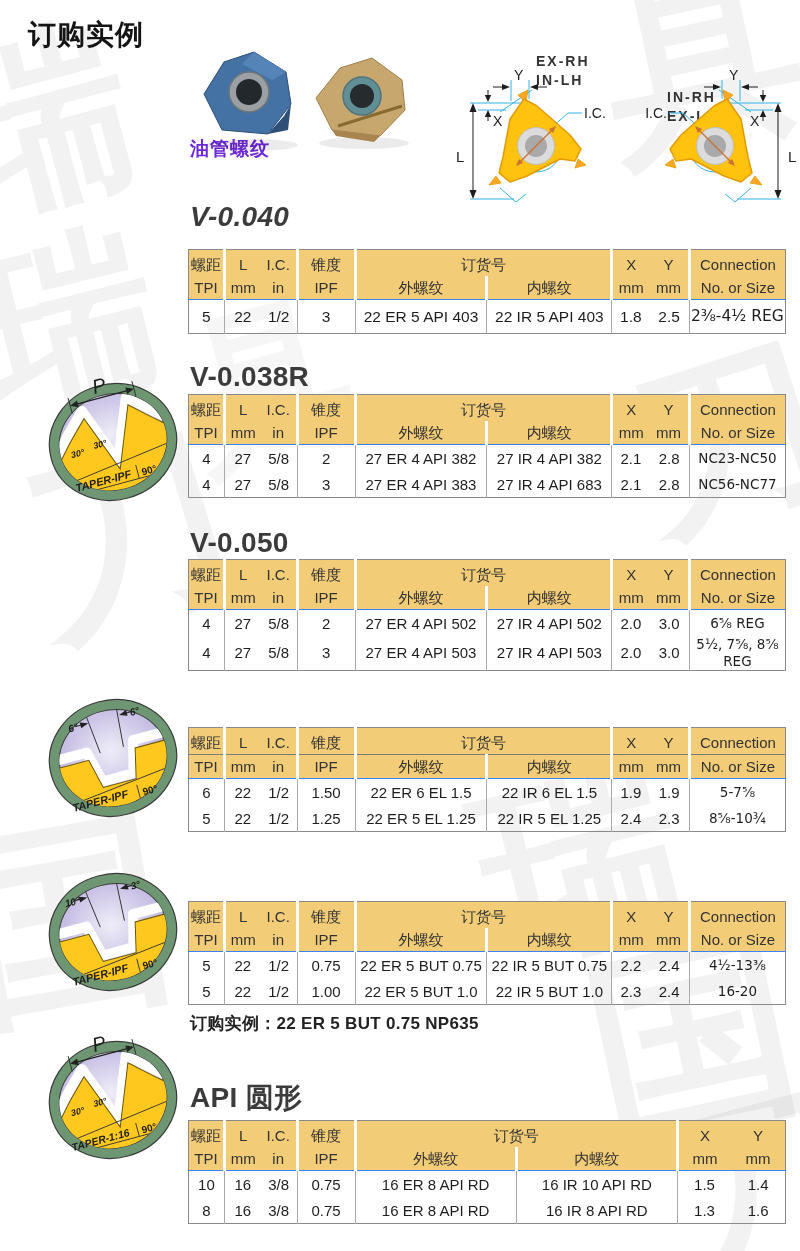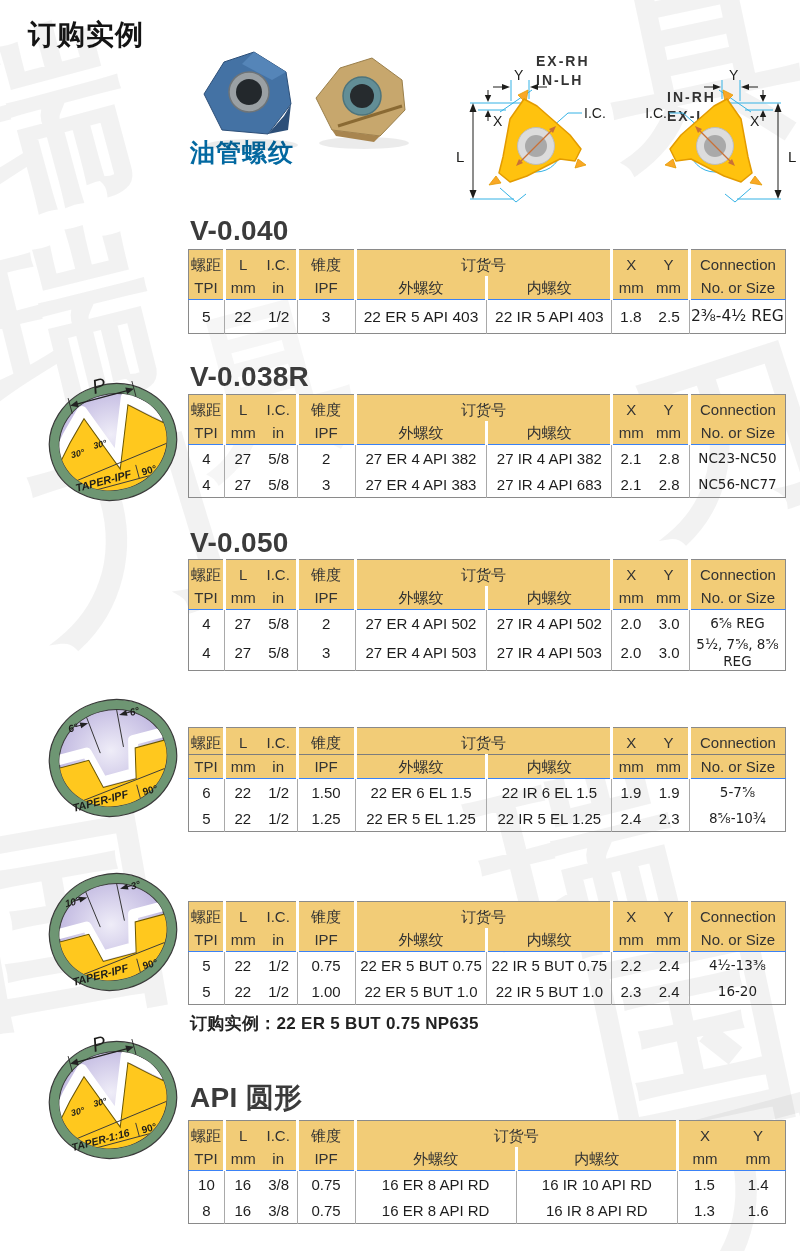--- a/index.html
+++ b/index.html
@@ -16,33 +16,33 @@
   .w5{left:-40px;top:815px;font-size:210px;transform:rotate(-10deg);}
   .w6{left:480px;top:760px;font-size:200px;transform:rotate(-14deg);}
   .w7{left:635px;top:340px;font-size:190px;transform:rotate(-18deg);}
   .w8{left:590px;top:935px;font-size:205px;transform:rotate(-12deg);}
   .w9{left:655px;top:1085px;font-size:205px;transform:rotate(-15deg);}
   .w10{left:185px;top:300px;font-size:165px;transform:rotate(-15deg);color:rgba(110,110,110,0.06);}
 
   .z{position:absolute;z-index:1;}
 
   .page-title{left:28px;top:16px;font-size:28px;font-weight:bold;color:#141414;letter-spacing:1px;}
-  .subtitle{left:190px;top:136px;font-size:25px;font-weight:600;color:#0369a1;letter-spacing:1px;}
+  .subtitle{left:190px;top:136px;font-size:19px;font-weight:600;color:#6d28d9;letter-spacing:1px;}
 
   .dlab{font-size:14px;font-weight:bold;color:#333;letter-spacing:2px;line-height:1.35;}
   .dlab-l{left:536px;top:52px;}
   .dlab-r{left:667px;top:52px;margin-top:36px;}
 
   .photos{left:192px;top:46px;}
   .diag-l{left:448px;top:66px;}
   .diag-r{left:628px;top:66px;}
 
   .sec-title{position:absolute;z-index:1;left:190px;font-size:28px;font-weight:600;color:#3b3b3b;
              letter-spacing:0.3px;line-height:1;margin:0;}
-  .st0{top:217px;} .st1{top:363px;} .st2{top:529px;} .st3{top:692px;} .st4{top:898px;} .st5{top:1084px;}
+  .st0{top:203px;font-style:italic;} .st1{top:363px;} .st2{top:529px;} .st3{top:692px;} .st4{top:898px;} .st5{top:1084px;}
 
   .spec{position:absolute;z-index:1;left:188px;width:598px;border-collapse:collapse;table-layout:fixed;
         border:1px solid #8a8a8a;background:transparent;}
   .tb0{top:249px;} .tb1{top:394px;} .tb2{top:559px;} .tb3{top:727px;} .tb4{top:901px;} .tb5{top:1120px;}
   .spec thead{border-bottom:1px solid #3b82f6;}
   .spec thead th{background:#F2CC77;font-weight:normal;color:#333;font-size:15px;line-height:23px;padding:0;}
   .spec thead tr:first-child th{padding-top:3px;}
   .spec th.bl{border-left:3px solid #fff;}
   .spec td{text-align:center;font-size:15px;color:#1e1e1e;height:26px;padding:0 1px;}
   .spec td.bl{border-left:1px solid #a9a9a9;}

